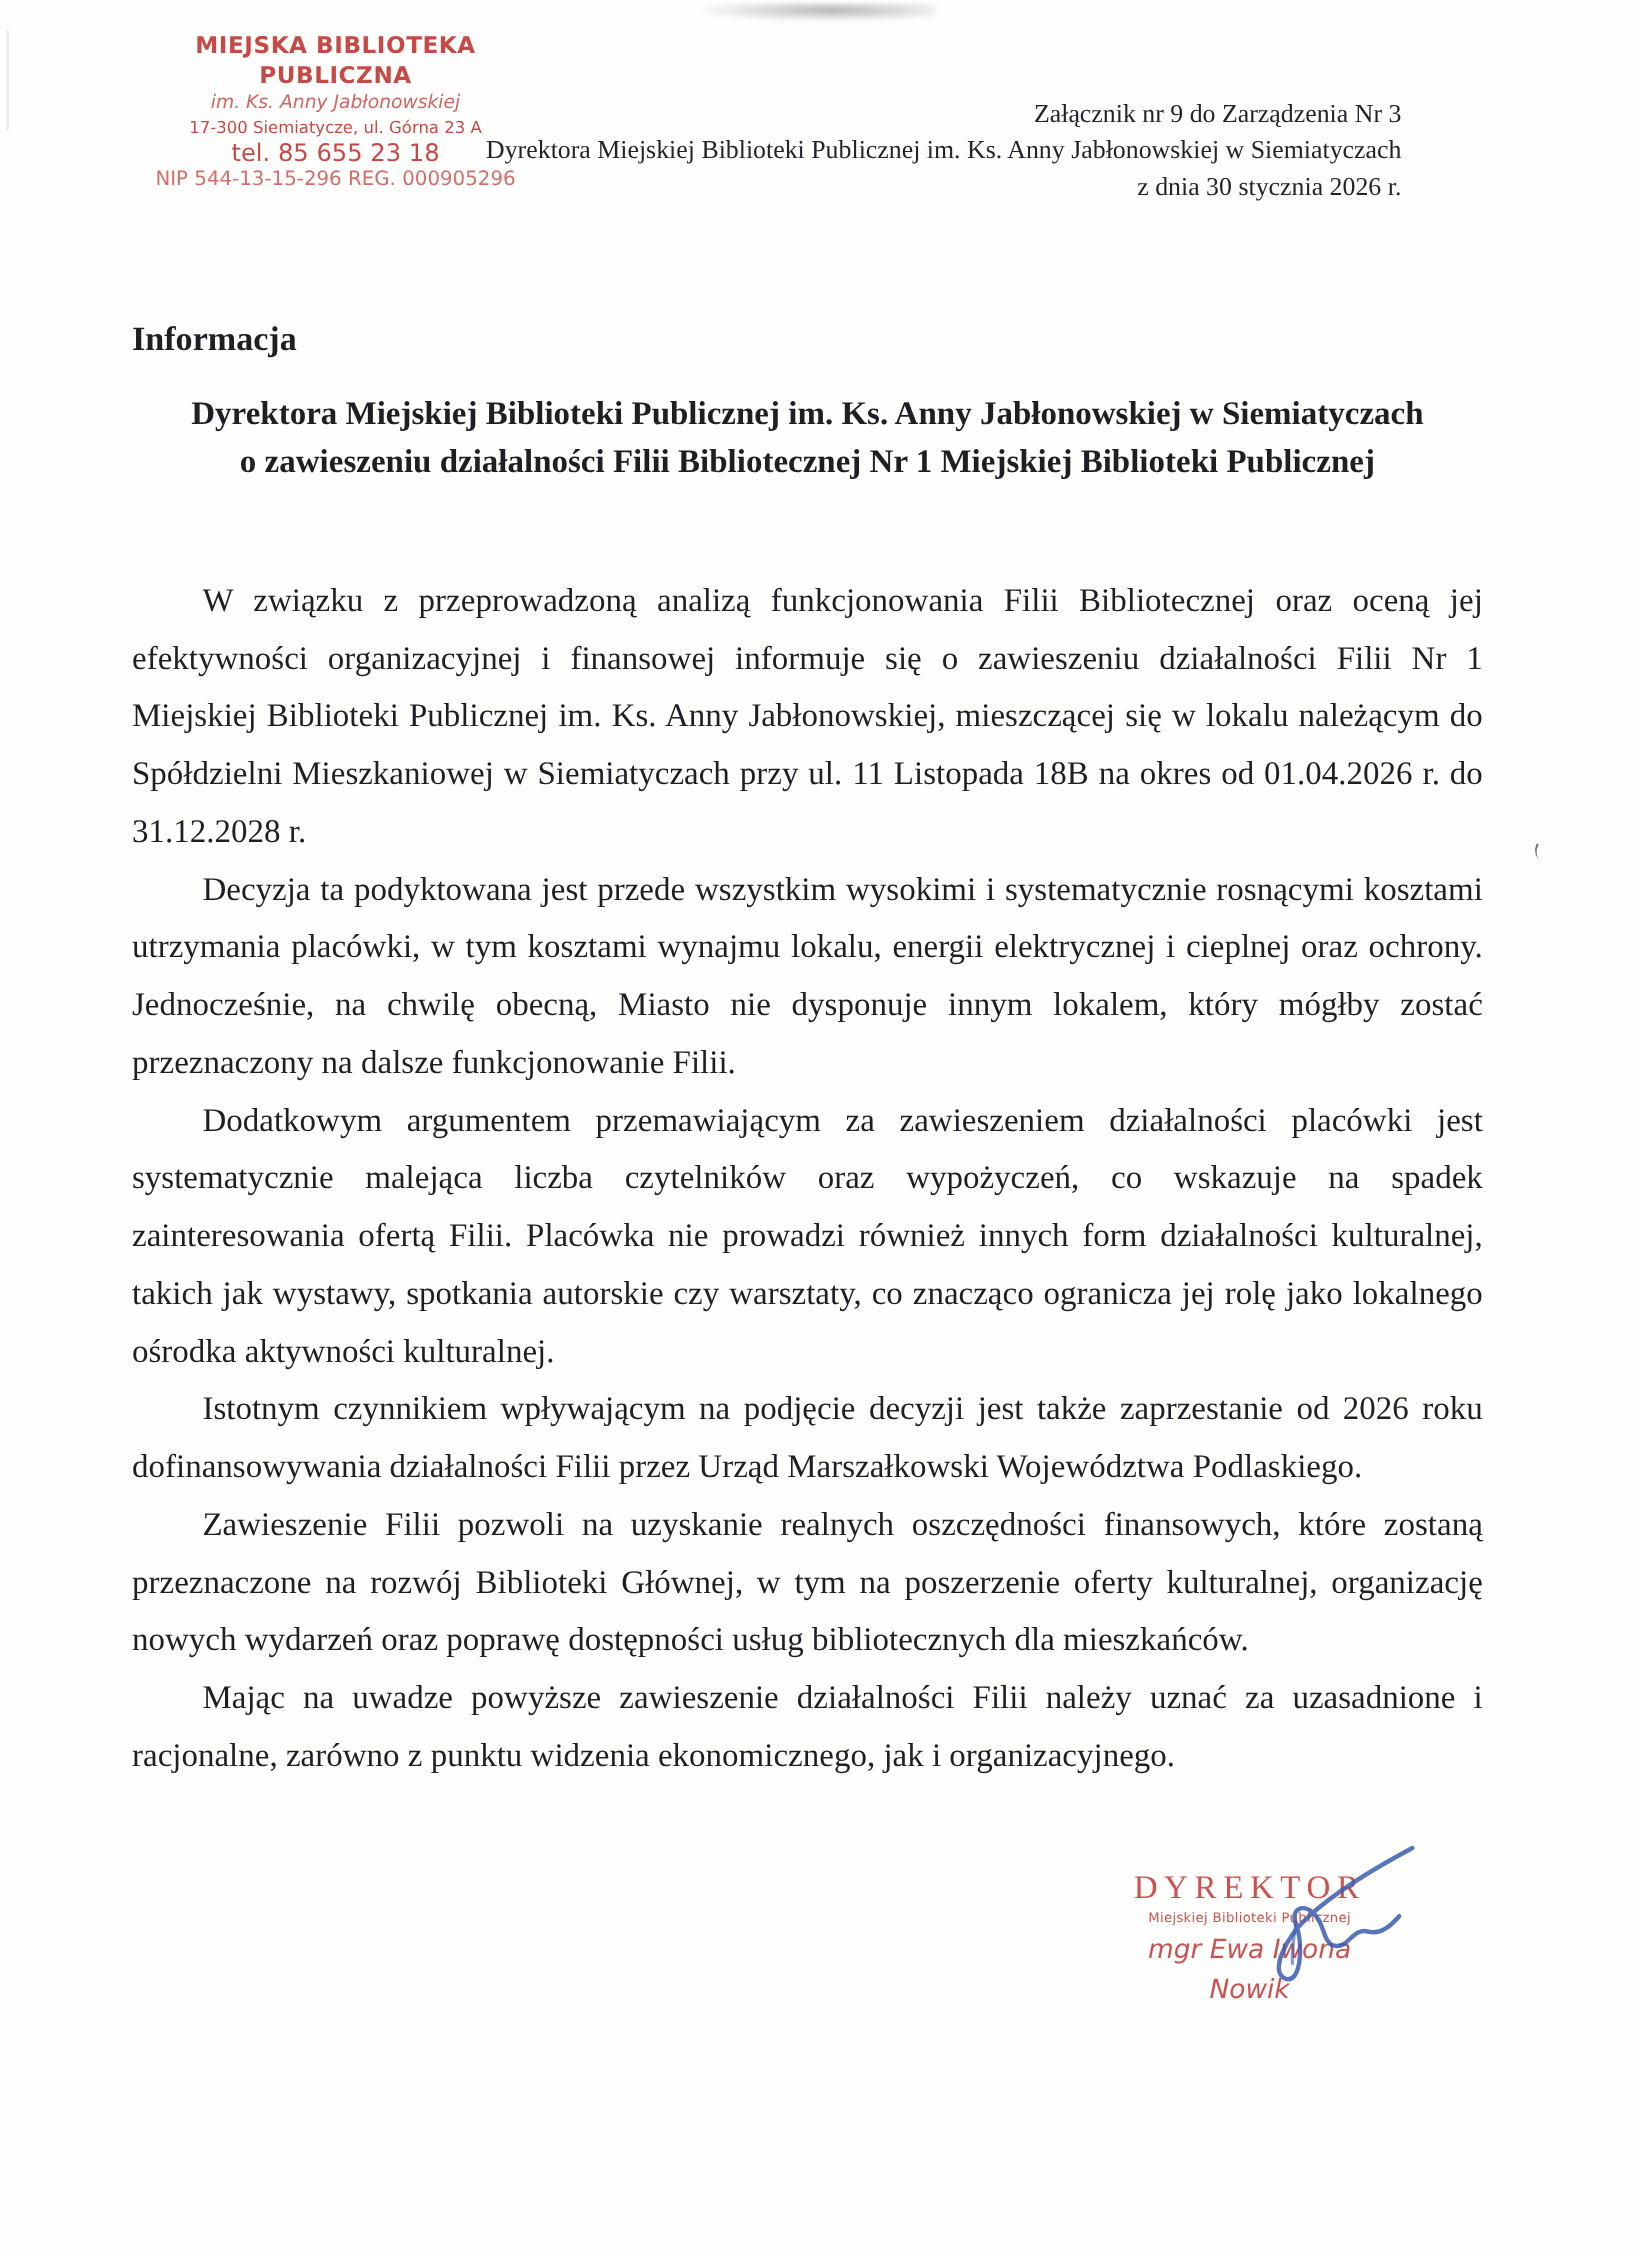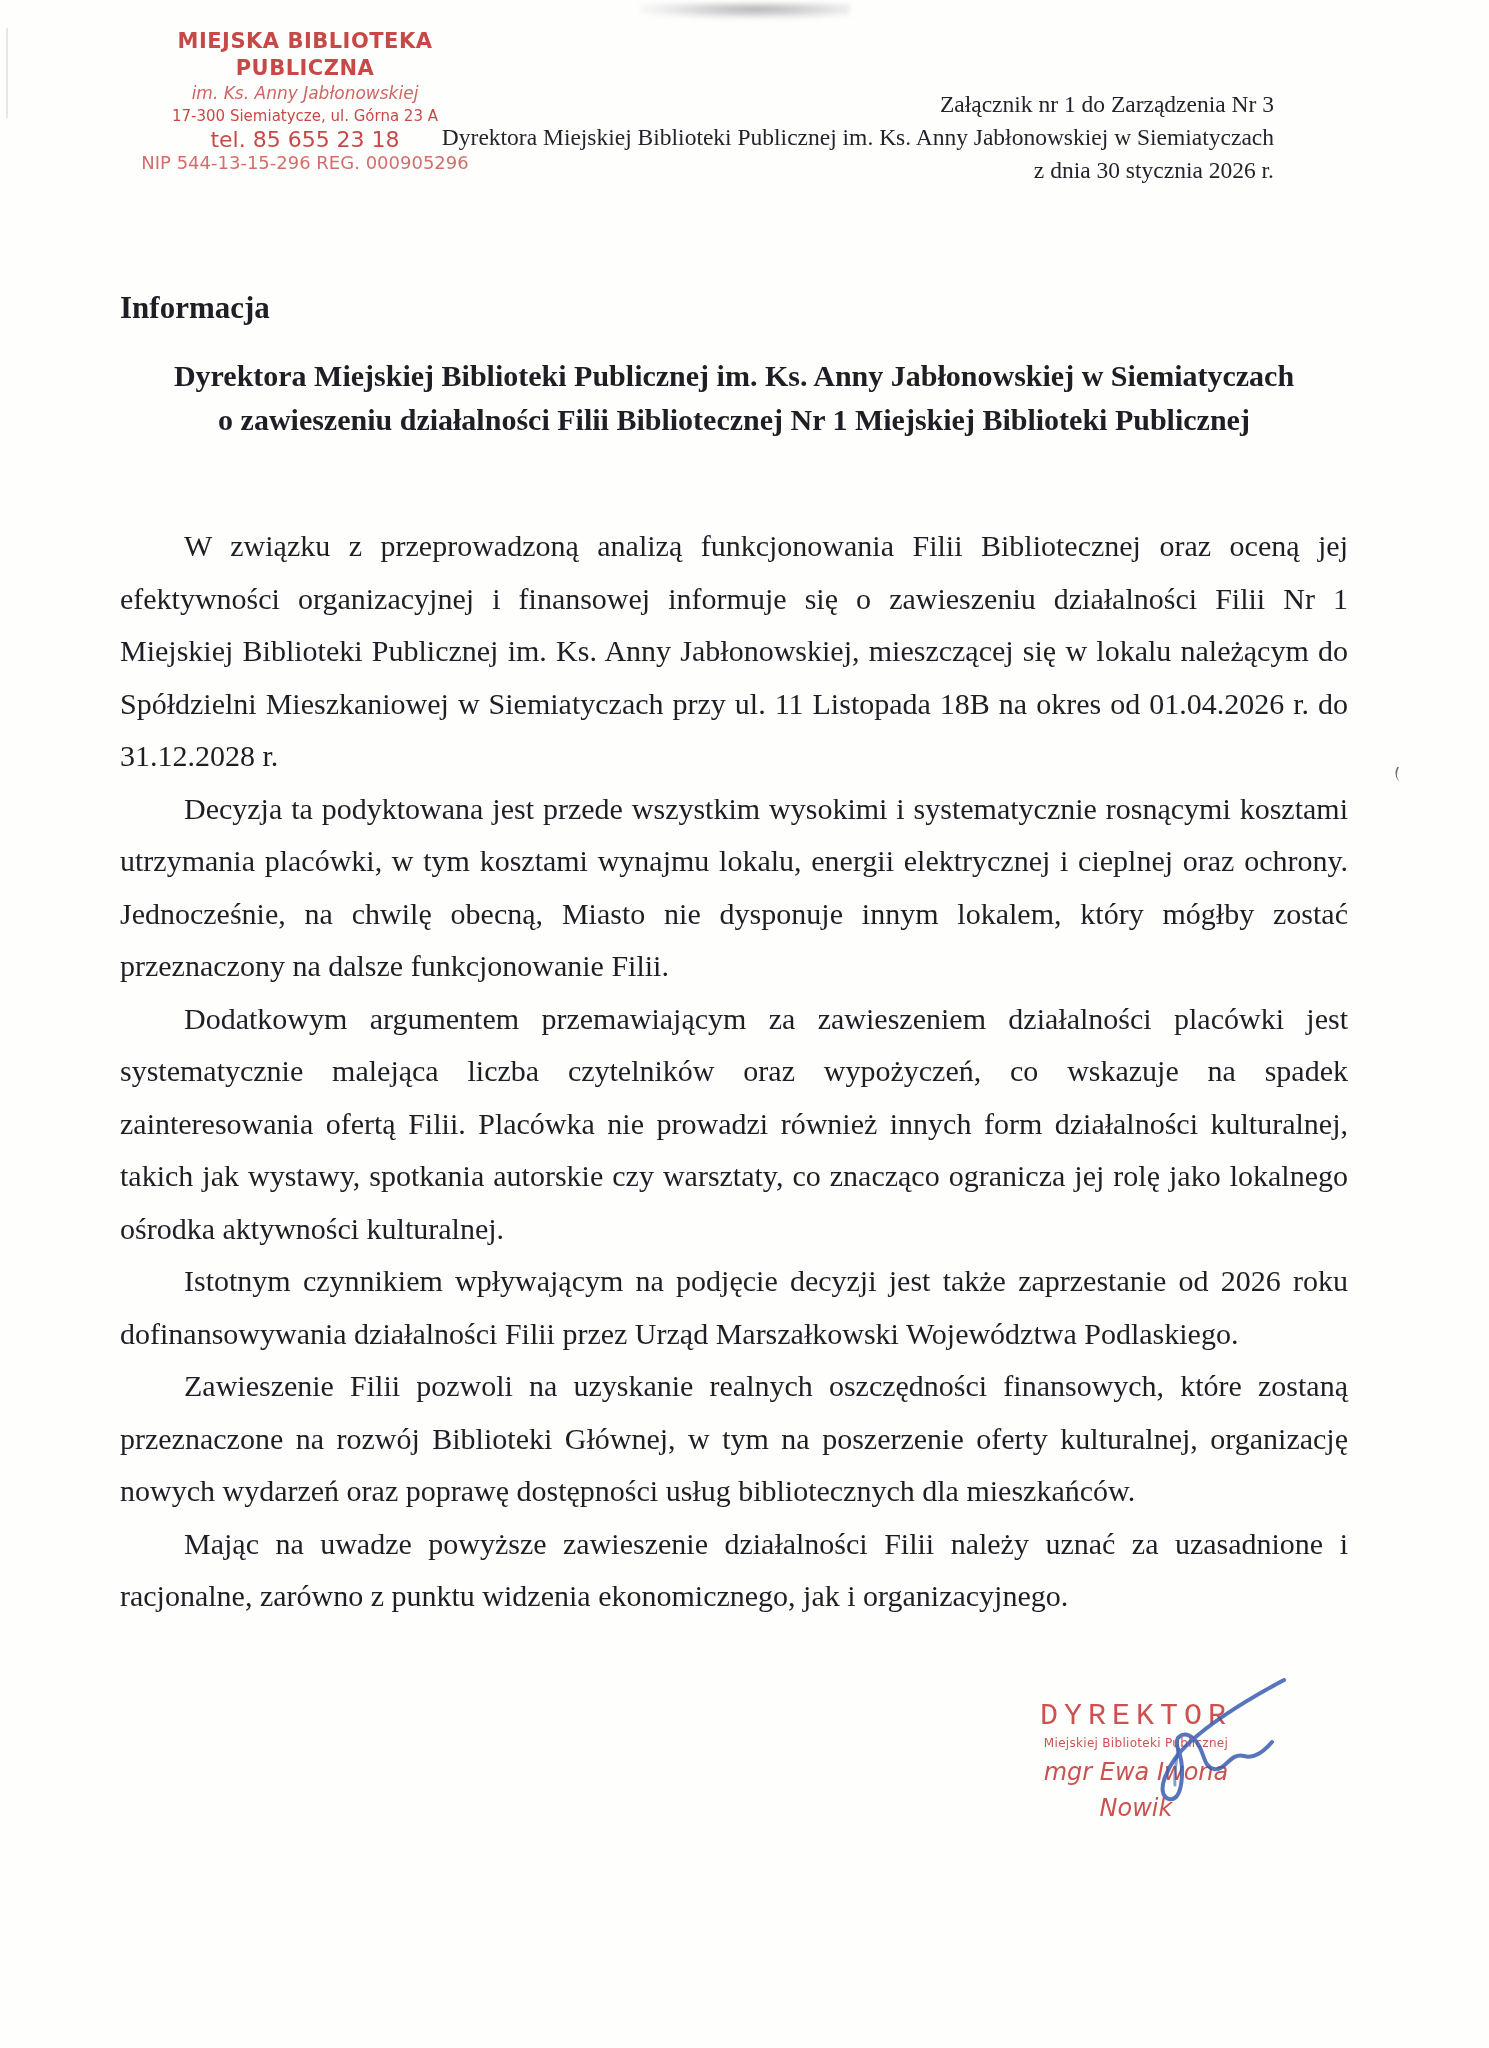--- a/index.html
+++ b/index.html
@@ -66,21 +66,21 @@
     margin: 0; text-align: justify; text-indent: 64px;
     font-size: 30px; line-height: 52.5px;
   }
 
   
   .stamp-bottom {
     position: absolute; left: 1008px; top: 1700px; width: 256px;
     text-align: center; color: #c6403e; opacity: .9;
     font-family: "DejaVu Sans", sans-serif;
   }
-  .stamp-bottom .l1 { font-family: Liberation Mono, monospace; font-size: 30px; letter-spacing: 6px; line-height: 32px; }
+  .stamp-bottom .l1 { font-family: Liberation Serif, serif; font-size: 30px; letter-spacing: 6px; line-height: 32px; }
   .stamp-bottom .l2 { font-size: 12px; line-height: 22px; letter-spacing: .3px; }
   .stamp-bottom .l3 { font-size: 24px; font-style: italic; line-height: 36px; }
 
   .signature-svg { position: absolute; left: 1072px; top: 1672px; }
 </style>
 </head>
 <body>
 
 <div class="page">
 
@@ -90,21 +90,21 @@
 
   <div class="stamp-top">
     <div class="l1">MIEJSKA BIBLIOTEKA PUBLICZNA</div>
     <div class="l2">im. Ks. Anny Jabłonowskiej</div>
     <div class="l3">17-300 Siemiatycze, ul. Górna 23 A</div>
     <div class="l4">tel. 85 655 23 18</div>
     <div class="l5">NIP 544-13-15-296 REG. 000905296</div>
   </div>
 
   <div class="header-right">
-    <div>Załącznik nr 1 do Zarządzenia Nr 3</div>
+    <div>Załącznik nr 9 do Zarządzenia Nr 3</div>
     <div>Dyrektora Miejskiej Biblioteki Publicznej im. Ks. Anny Jabłonowskiej w Siemiatyczach</div>
     <div>z dnia 30 stycznia 2026 r.</div>
   </div>
 
   <div class="content doc-title">Informacja</div>
 
   <div class="content doc-subject">
     <div>Dyrektora Miejskiej Biblioteki Publicznej im. Ks. Anny Jabłonowskiej w Siemiatyczach</div>
     <div>o zawieszeniu działalności Filii Bibliotecznej Nr 1 Miejskiej Biblioteki Publicznej</div>
   </div>

